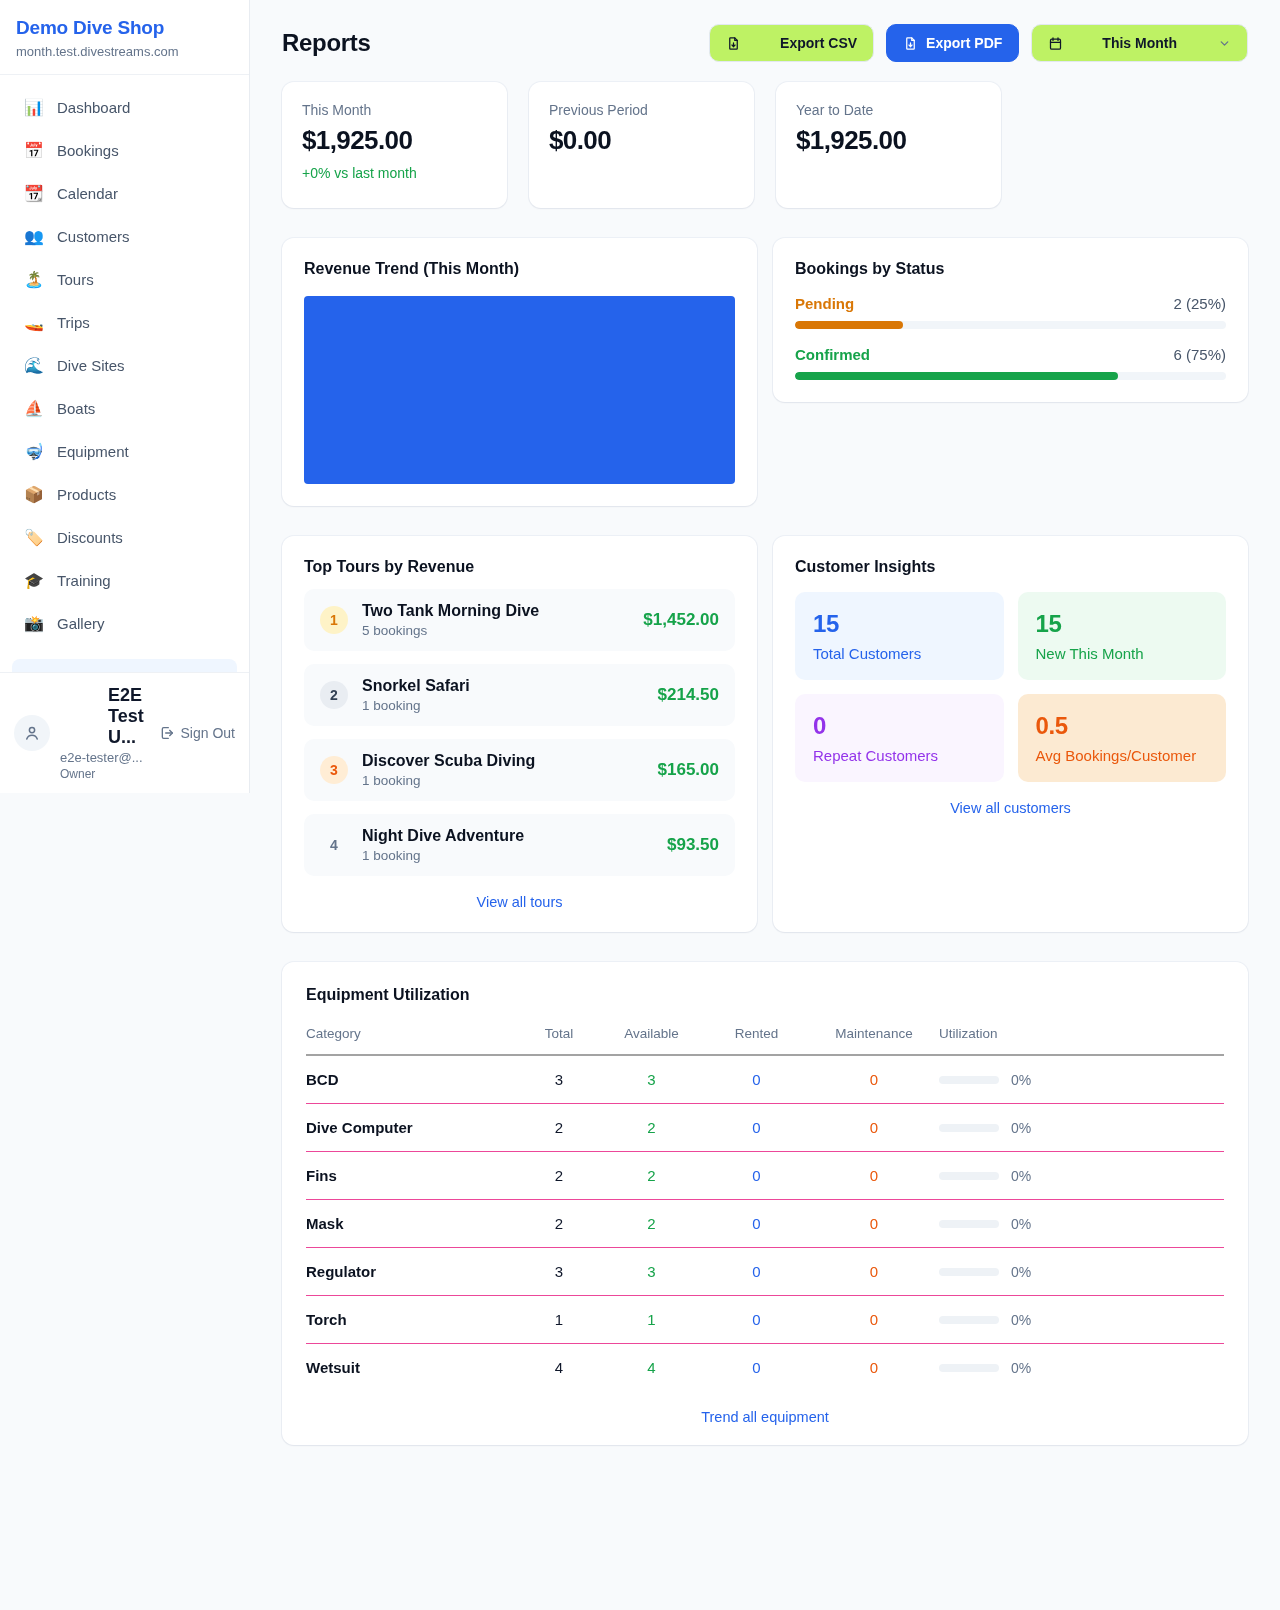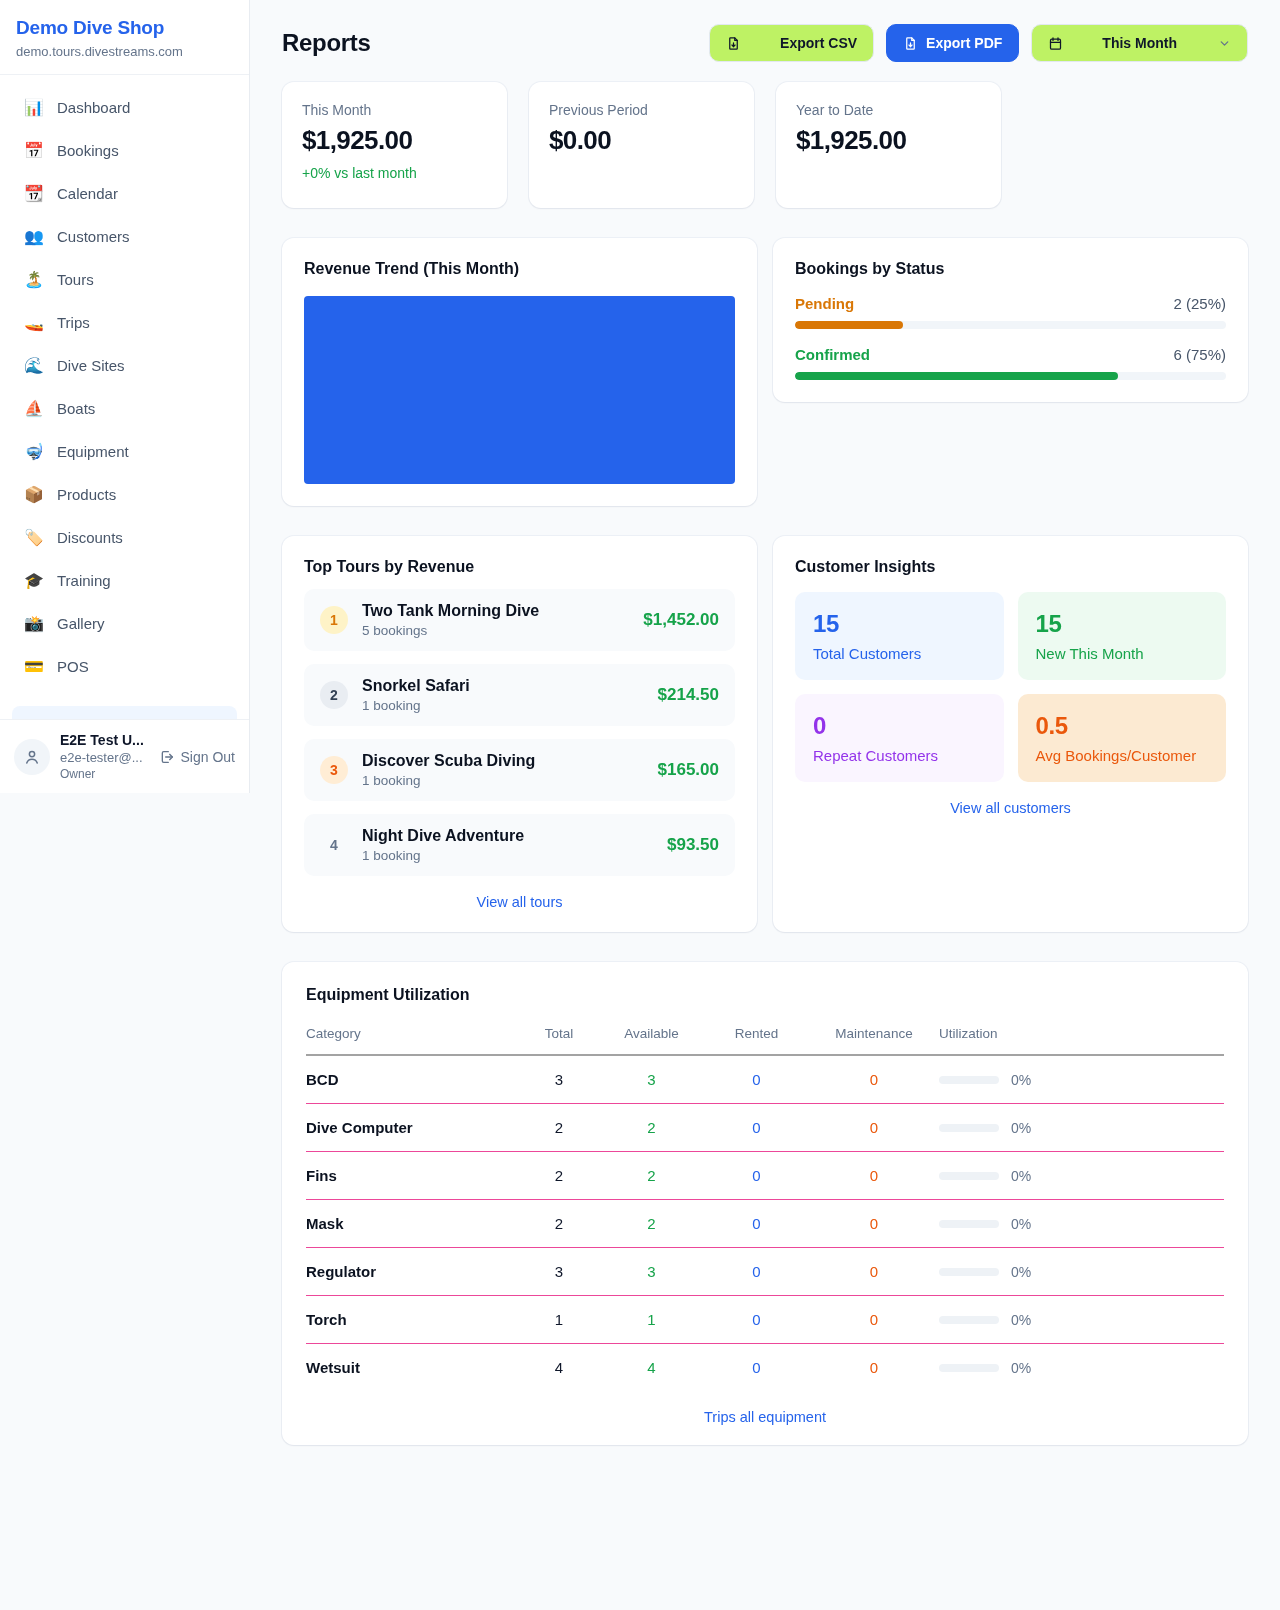--- a/index.html
+++ b/index.html
@@ -36,21 +36,21 @@
   .user-panel {
     border-top: 1px solid #eef1f5;
     padding: 12px 14px; display: flex; align-items: center; gap: 10px;
   }
   .avatar {
     width: 36px; height: 36px; border-radius: 50%;
     background: #f1f5f9; color: #64748b;
     display: flex; align-items: center; justify-content: center; flex: 0 0 36px;
   }
   .user-meta { flex: 1; min-width: 0; }
-  .user-name { font-size: 14px; font-weight: 700; color: #0f172a; }
+  .user-name { font-size: 18px; font-weight: 700; color: #0f172a; margin-left: 48px; }
   .user-email { font-size: 13px; color: #64748b; margin-top: 2px; }
   .user-role { font-size: 12px; color: #64748b; margin-top: 2px; }
   .signout { display: flex; align-items: center; gap: 6px; color: #64748b; font-size: 14px; cursor: pointer; white-space: nowrap; background:none; border:none; font-family:inherit; }
 
   
   .main { margin-left: 250px; padding: 24px 32px 40px; }
   .page-head { display: flex; align-items: center; justify-content: space-between; }
   .page-title { font-size: 24px; font-weight: 800; letter-spacing: -0.3px; color: #0b1220; }
   .head-actions { display: flex; gap: 12px; }
   .btn {
@@ -151,21 +151,21 @@
   .util-track { width: 60px; height: 8px; border-radius: 999px; background: #eef2f6; overflow: hidden; }
   .util-fill { height: 100%; background: #2563eb; border-radius: 999px; }
   .util-pct { color: #64748b; font-size: 14px; }
 </style>
 </head>
 <body>
 
 <aside class="sidebar">
   <div class="brand">
     <div class="brand-name">Demo Dive Shop</div>
-    <div class="brand-domain">demo.tours.divestreams.com</div>
+    <div class="brand-domain">month.test.divestreams.com</div>
   </div>
 
   <nav class="nav">
 
       <a class="nav-item">
         <span class="nav-icon">📊</span>
         <span>Dashboard</span>
       </a>
 
       <a class="nav-item">
@@ -548,16 +548,16 @@
               <div class="util-cell">
                 <div class="util-track">
                   <div class="util-fill" style="width: 0%;"></div>
                 </div>
                 <span class="util-pct">0%</span>
               </div>
             </td>
           </tr>
         </tbody>
     </table>
-    <a class="view-link">Trips all equipment</a>
+    <a class="view-link">Trend all equipment</a>
   </div>
 
 </main>
 
 </body></html>

